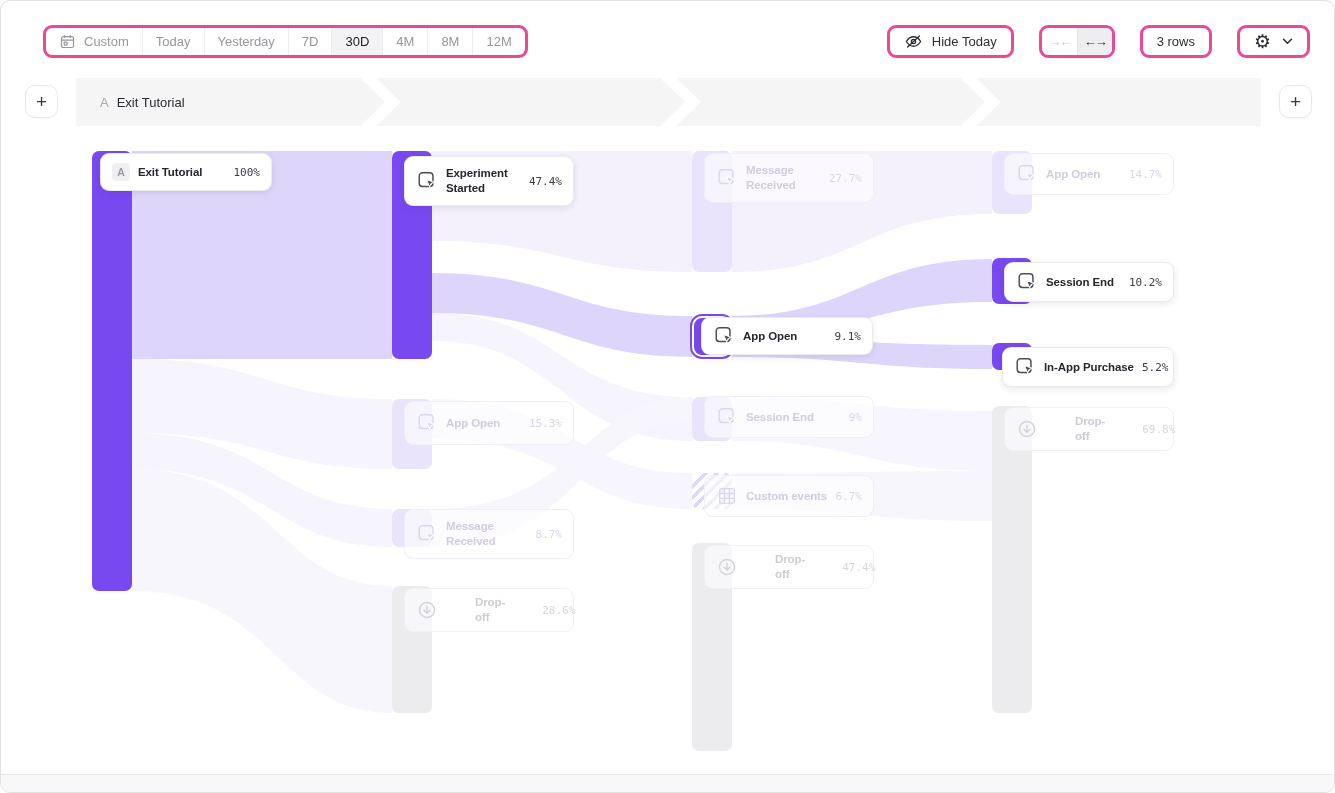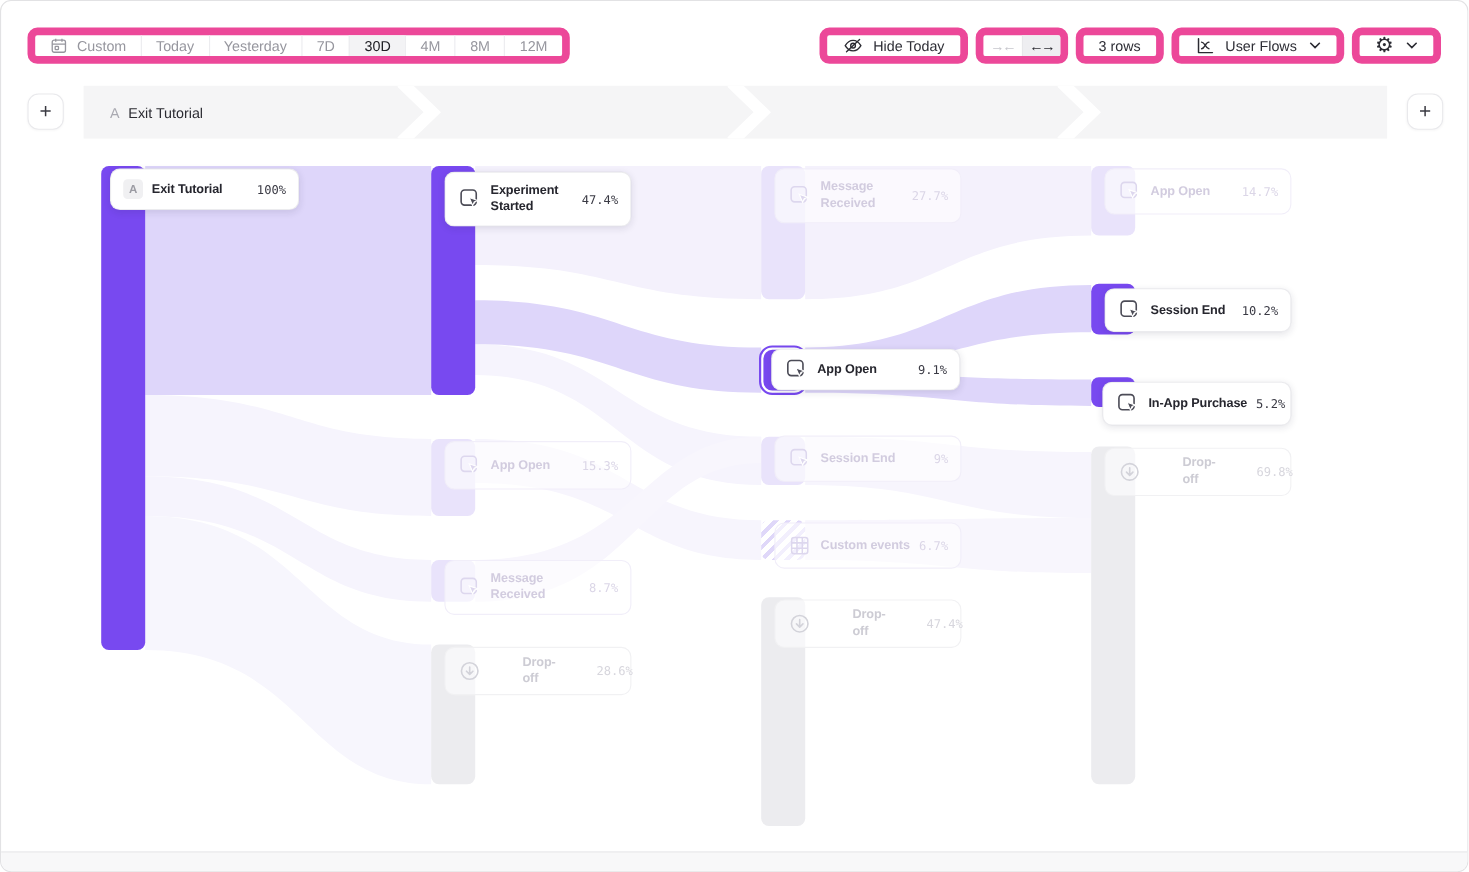--- a/index.html
+++ b/index.html
@@ -6,22 +6,22 @@
   html,body { background:#fff; }
   body { font-family:"Liberation Sans", sans-serif; }
   .page {
     position:relative; width:1335px; height:793px; background:#fff;
     border:1px solid #e2e2e4; border-radius:10px; overflow:hidden;
   }
 
   
   .toolbar { position:absolute; top:24px; left:24px; right:24px; height:33px; }
   .btn, .group {
-    background:#fff; border:7px solid #ec4899; border-radius:9px; height:33px;
-    display:inline-flex; align-items:center; font-size:13px; color:#2d2d35;
+    background:#fff; border:3px solid #ec4899; border-radius:9px; height:33px;
+    display:inline-flex; align-items:center; font-size:13px; color:#2d2d35;margin-left:18px;
   }
   .group { overflow:hidden; }
   .seg {
     padding:0 13px; height:100%; display:flex; align-items:center; gap:8px;
     color:#96969e; border-left:1px solid #ececef; cursor:pointer; white-space:nowrap;
   }
   .seg:first-child { border-left:none; }
   .seg.selected { background:#f3f3f5; color:#212126; font-weight:normal; }
   .right-cluster { position:absolute; right:0; top:0; display:flex; gap:7px; }
   .btn { padding:0 14px; gap:9px; cursor:pointer; }
@@ -133,30 +133,20 @@
           </div>
         <div class="arrow-cell active">
             <span>←→</span>
           </div>
       </div>
 
       <div class="btn">
         <span>3 rows</span>
       </div>
 
-      <div class="btn">
-        <svg class="icon-svg" width="19" height="19" viewBox="0 0 24 24" fill="none" stroke="#2b2b32" stroke-width="1.7" stroke-linecap="round">
-          <path d="M4.5 4v16M4.5 20h16"></path>
-          <path d="M8 15.5c4 0 4-7.5 8.5-7.5M8 8c4 0 4.5 7.5 8.5 7.5" stroke-width="1.6"></path>
-        </svg>
-        <span>User Flows</span>
-        <svg class="chev" width="11" height="7" viewBox="0 0 12 8" fill="none" stroke="#2b2b32" stroke-width="1.7" stroke-linecap="round">
-            <path d="M1.5 1.5 6 6l4.5-4.5"></path>
-          </svg>
-      </div>
 
       <div class="btn">
         <span class="gear-glyph">⚙</span>
         <svg class="chev" width="11" height="7" viewBox="0 0 12 8" fill="none" stroke="#2b2b32" stroke-width="1.7" stroke-linecap="round">
             <path d="M1.5 1.5 6 6l4.5-4.5"></path>
           </svg>
       </div>
     </div>
   </div>
 

